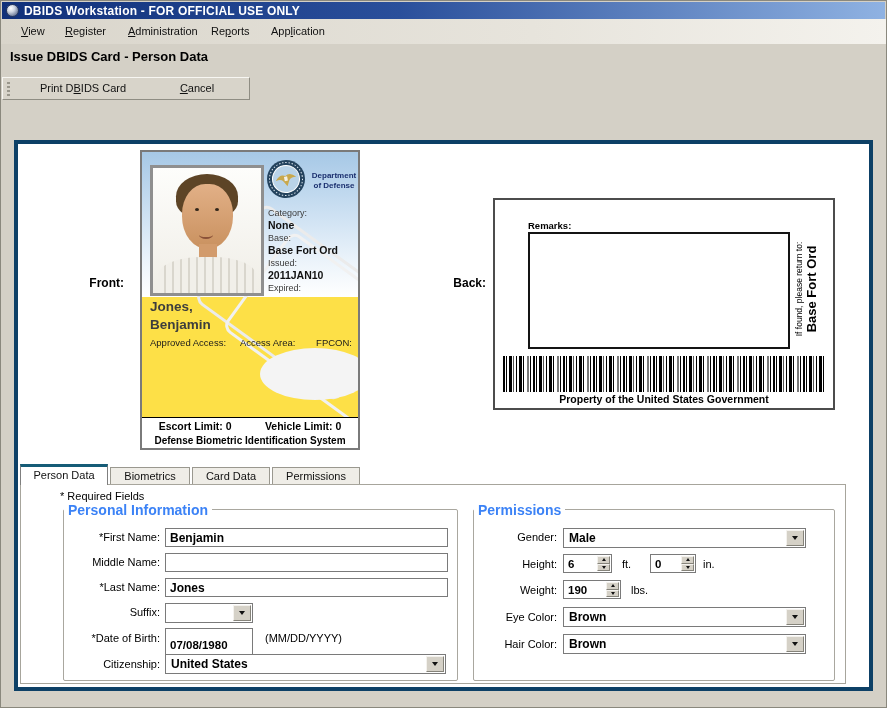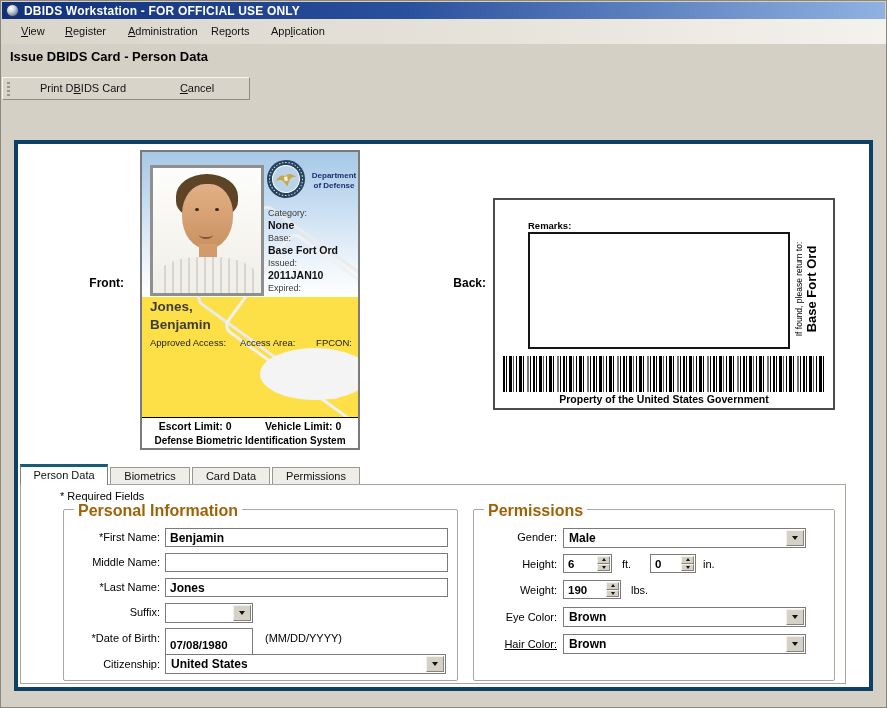--- a/index.html
+++ b/index.html
@@ -82,21 +82,21 @@
   .tab{position:absolute;box-sizing:border-box;text-align:center;font-size:11px;color:#111;cursor:default;}
   .tab-active{left:20px;top:464px;width:88px;height:21px;background:#fff;z-index:3;
               border:1px solid #7f7f7f;border-bottom:none;border-top:3px solid #155c77;line-height:17px;}
   .tab-idle{top:467px;height:18px;background:#efede7;border:1px solid #9a988f;border-bottom:none;line-height:17px;z-index:1;}
   .tab-panel{left:20px;top:484px;width:826px;height:200px;background:#fff;border:1px solid #a7a59c;box-sizing:border-box;z-index:2;}
   .required-note{left:60px;top:490px;font-size:11px;color:#000;z-index:4;}
   
   .groupbox{border:1px solid #a9a79f;border-radius:2px;box-sizing:border-box;background:#fff;z-index:4;}
   .gb-personal{left:63px;top:509px;width:395px;height:172px;}
   .gb-demo{left:473px;top:509px;width:362px;height:172px;}
-  .gb-legend{position:absolute;top:-8px;left:10px;background:#fff;padding:0 4px;font-size:16px;font-weight:bold;color:#a16207;}
+  .gb-legend{position:absolute;top:-8px;left:0;background:#fff;padding:0 4px;font-size:14px;font-weight:bold;color:#3b82f6;}
   .flabel{position:absolute;font-size:11px;color:#000;text-align:right;z-index:5;}
   .txt{position:absolute;border:1px solid #7a7a7a;background:#fff;box-sizing:border-box;
        font-family:"Liberation Sans",sans-serif;font-size:12px;font-weight:bold;color:#000;
        padding:0 4px;outline:none;z-index:5;}
   .hint{position:absolute;font-size:11px;color:#000;z-index:5;text-align:center;}
   .unit{position:absolute;font-size:11px;color:#000;z-index:5;}
   .combo{position:absolute;background:#fff;border:1px solid #7a7a7a;box-sizing:border-box;z-index:5;}
   .combo-val{position:absolute;left:5px;top:50%;transform:translateY(-50%);font-size:12px;font-weight:bold;color:#000;white-space:nowrap;}
   .combo-btn{position:absolute;right:1px;top:1px;bottom:1px;width:16px;background:#d5d1c7;
              border:1px solid;border-color:#f4f2ee #85837a #85837a #f4f2ee;
@@ -307,19 +307,19 @@
 <div class="unit" style="left:631px;top:584px;">lbs.</div>
 
 <div class="abs flabel" style="left:465px;top:611px;width:92px;">Eye Color:</div>
 <div class="combo" style="left:563px;top:607px;width:243px;height:20px;">
   <span class="combo-val">Brown</span>
   <span class="combo-btn">
       <span class="arr-down"></span>
     </span>
 </div>
 
-<div class="abs flabel" style="left:465px;top:638px;width:92px;text-decoration:underline;">Hair Color:</div>
+<div class="abs flabel" style="left:465px;top:638px;width:92px;">Hair Color:</div>
 <div class="combo" style="left:563px;top:634px;width:243px;height:20px;">
   <span class="combo-val">Brown</span>
   <span class="combo-btn">
       <span class="arr-down"></span>
     </span>
 </div>
 
 </body></html>

